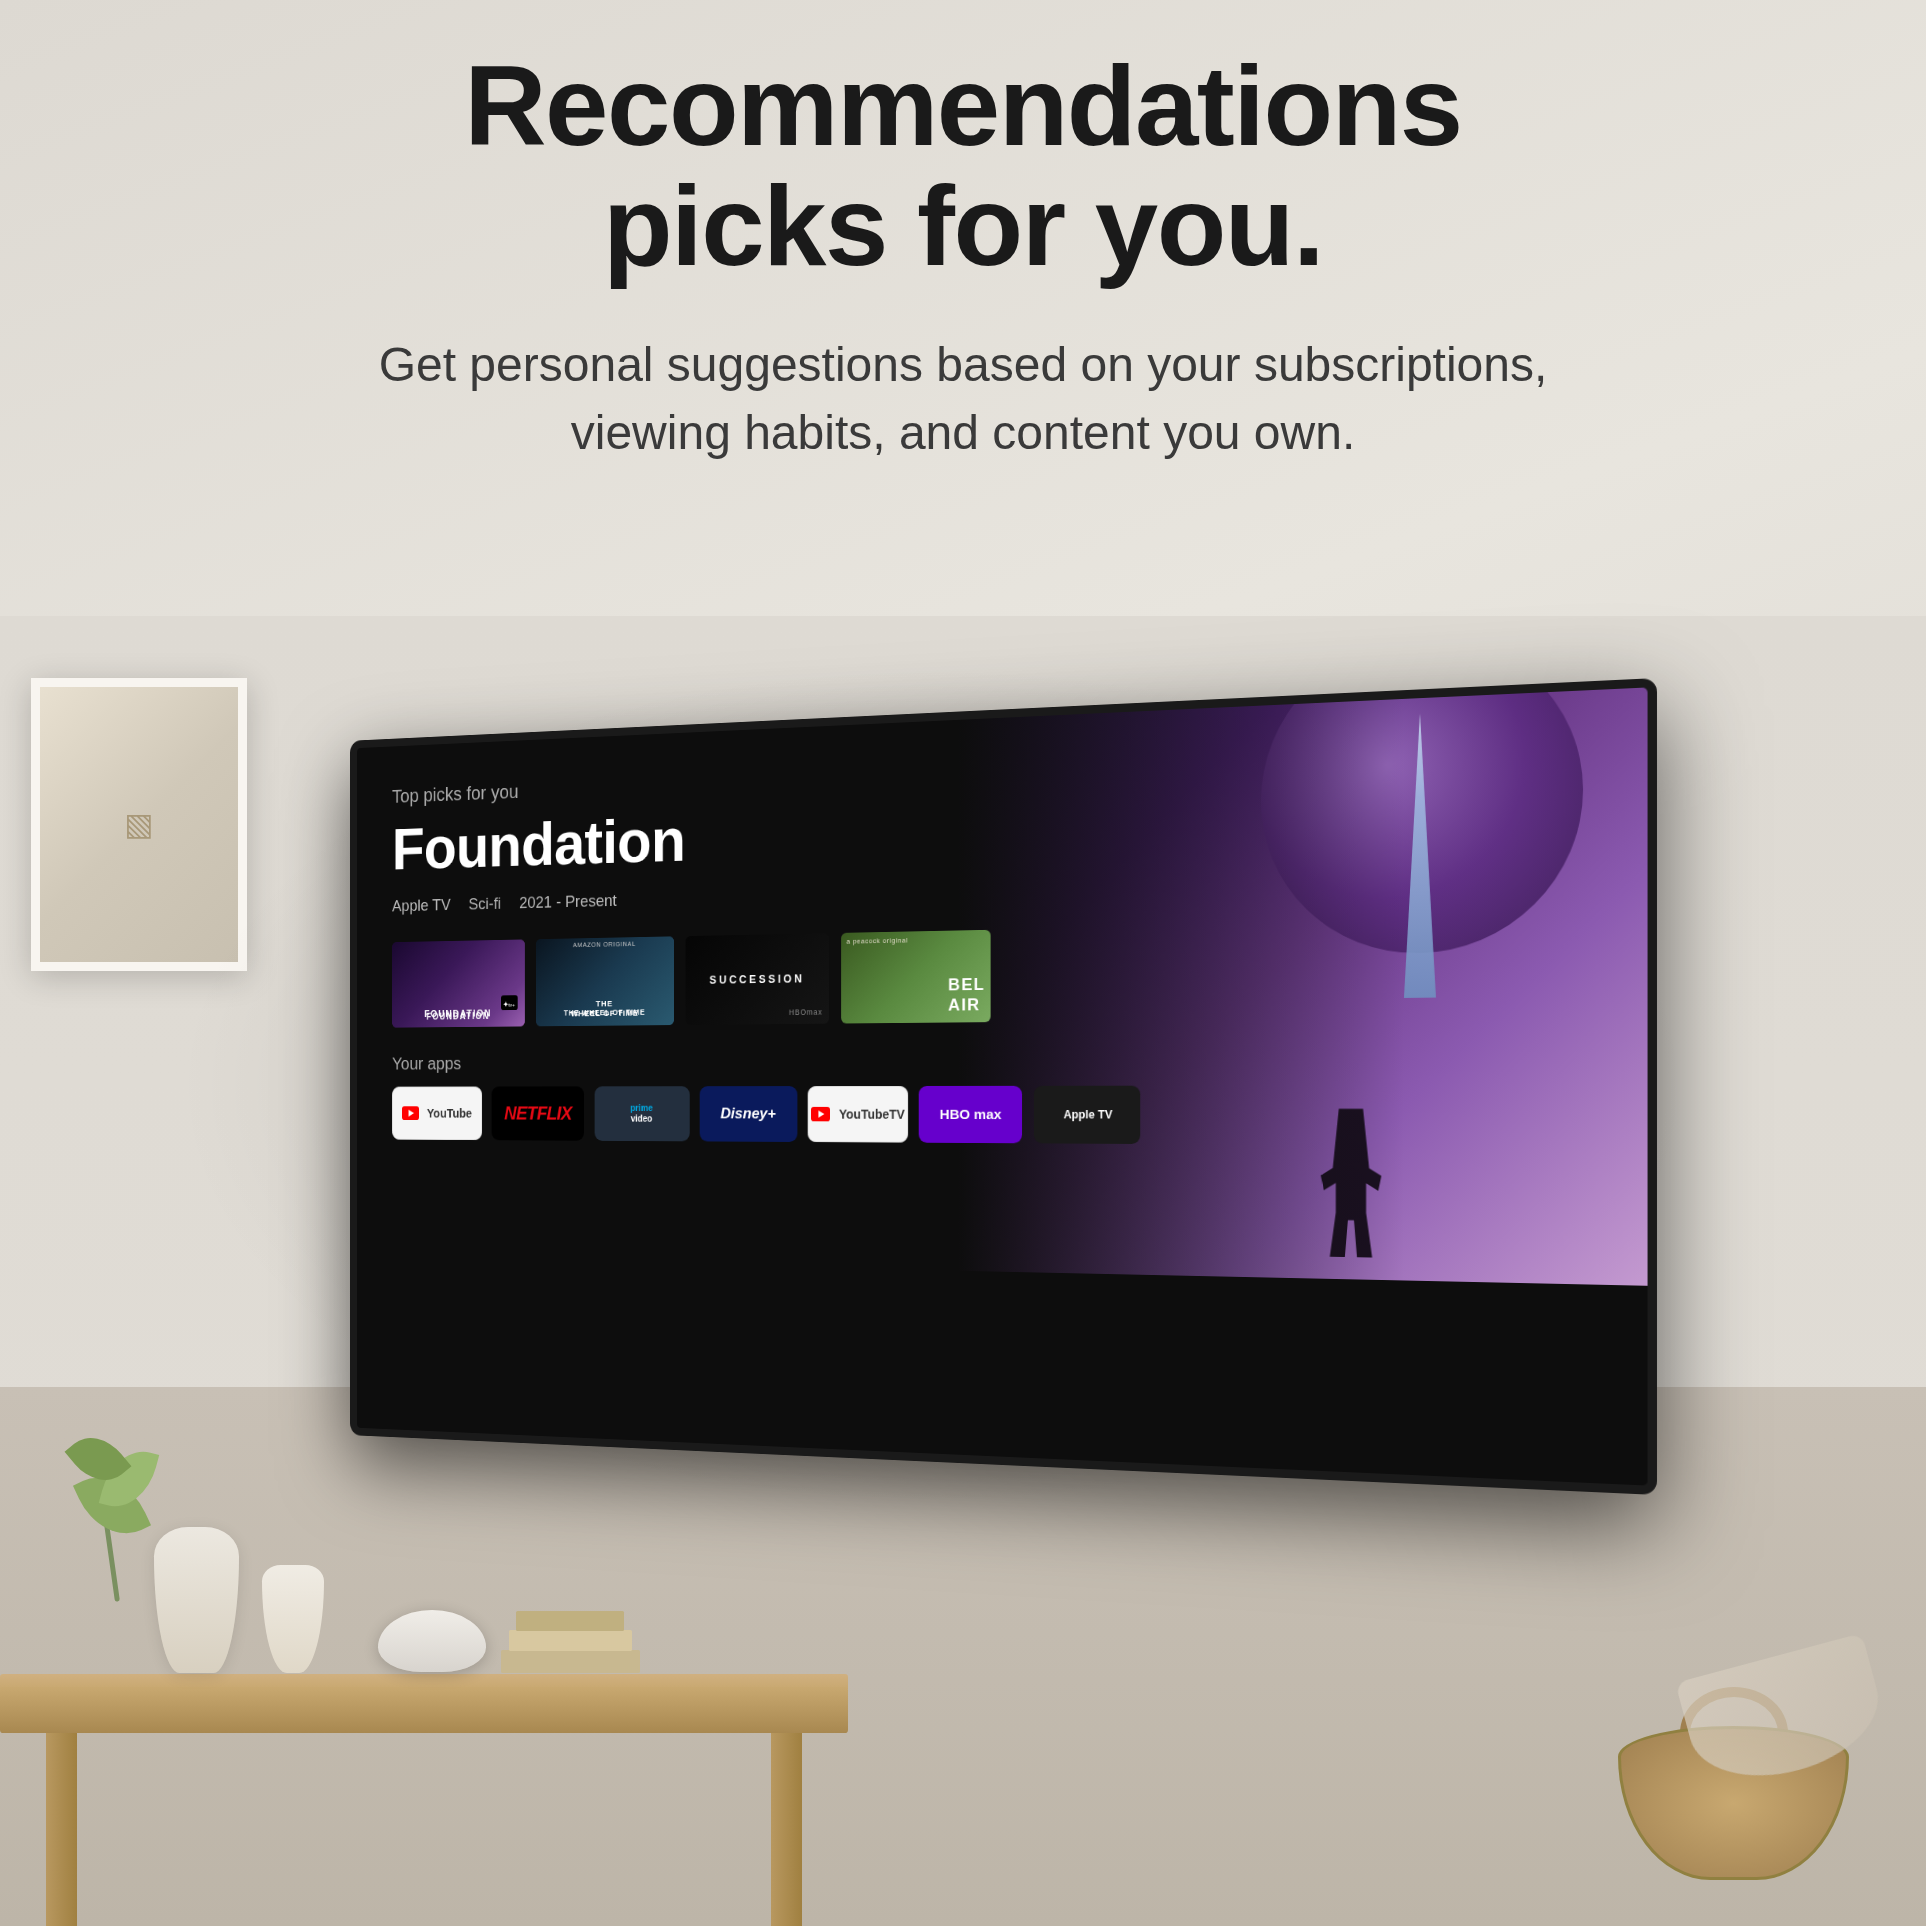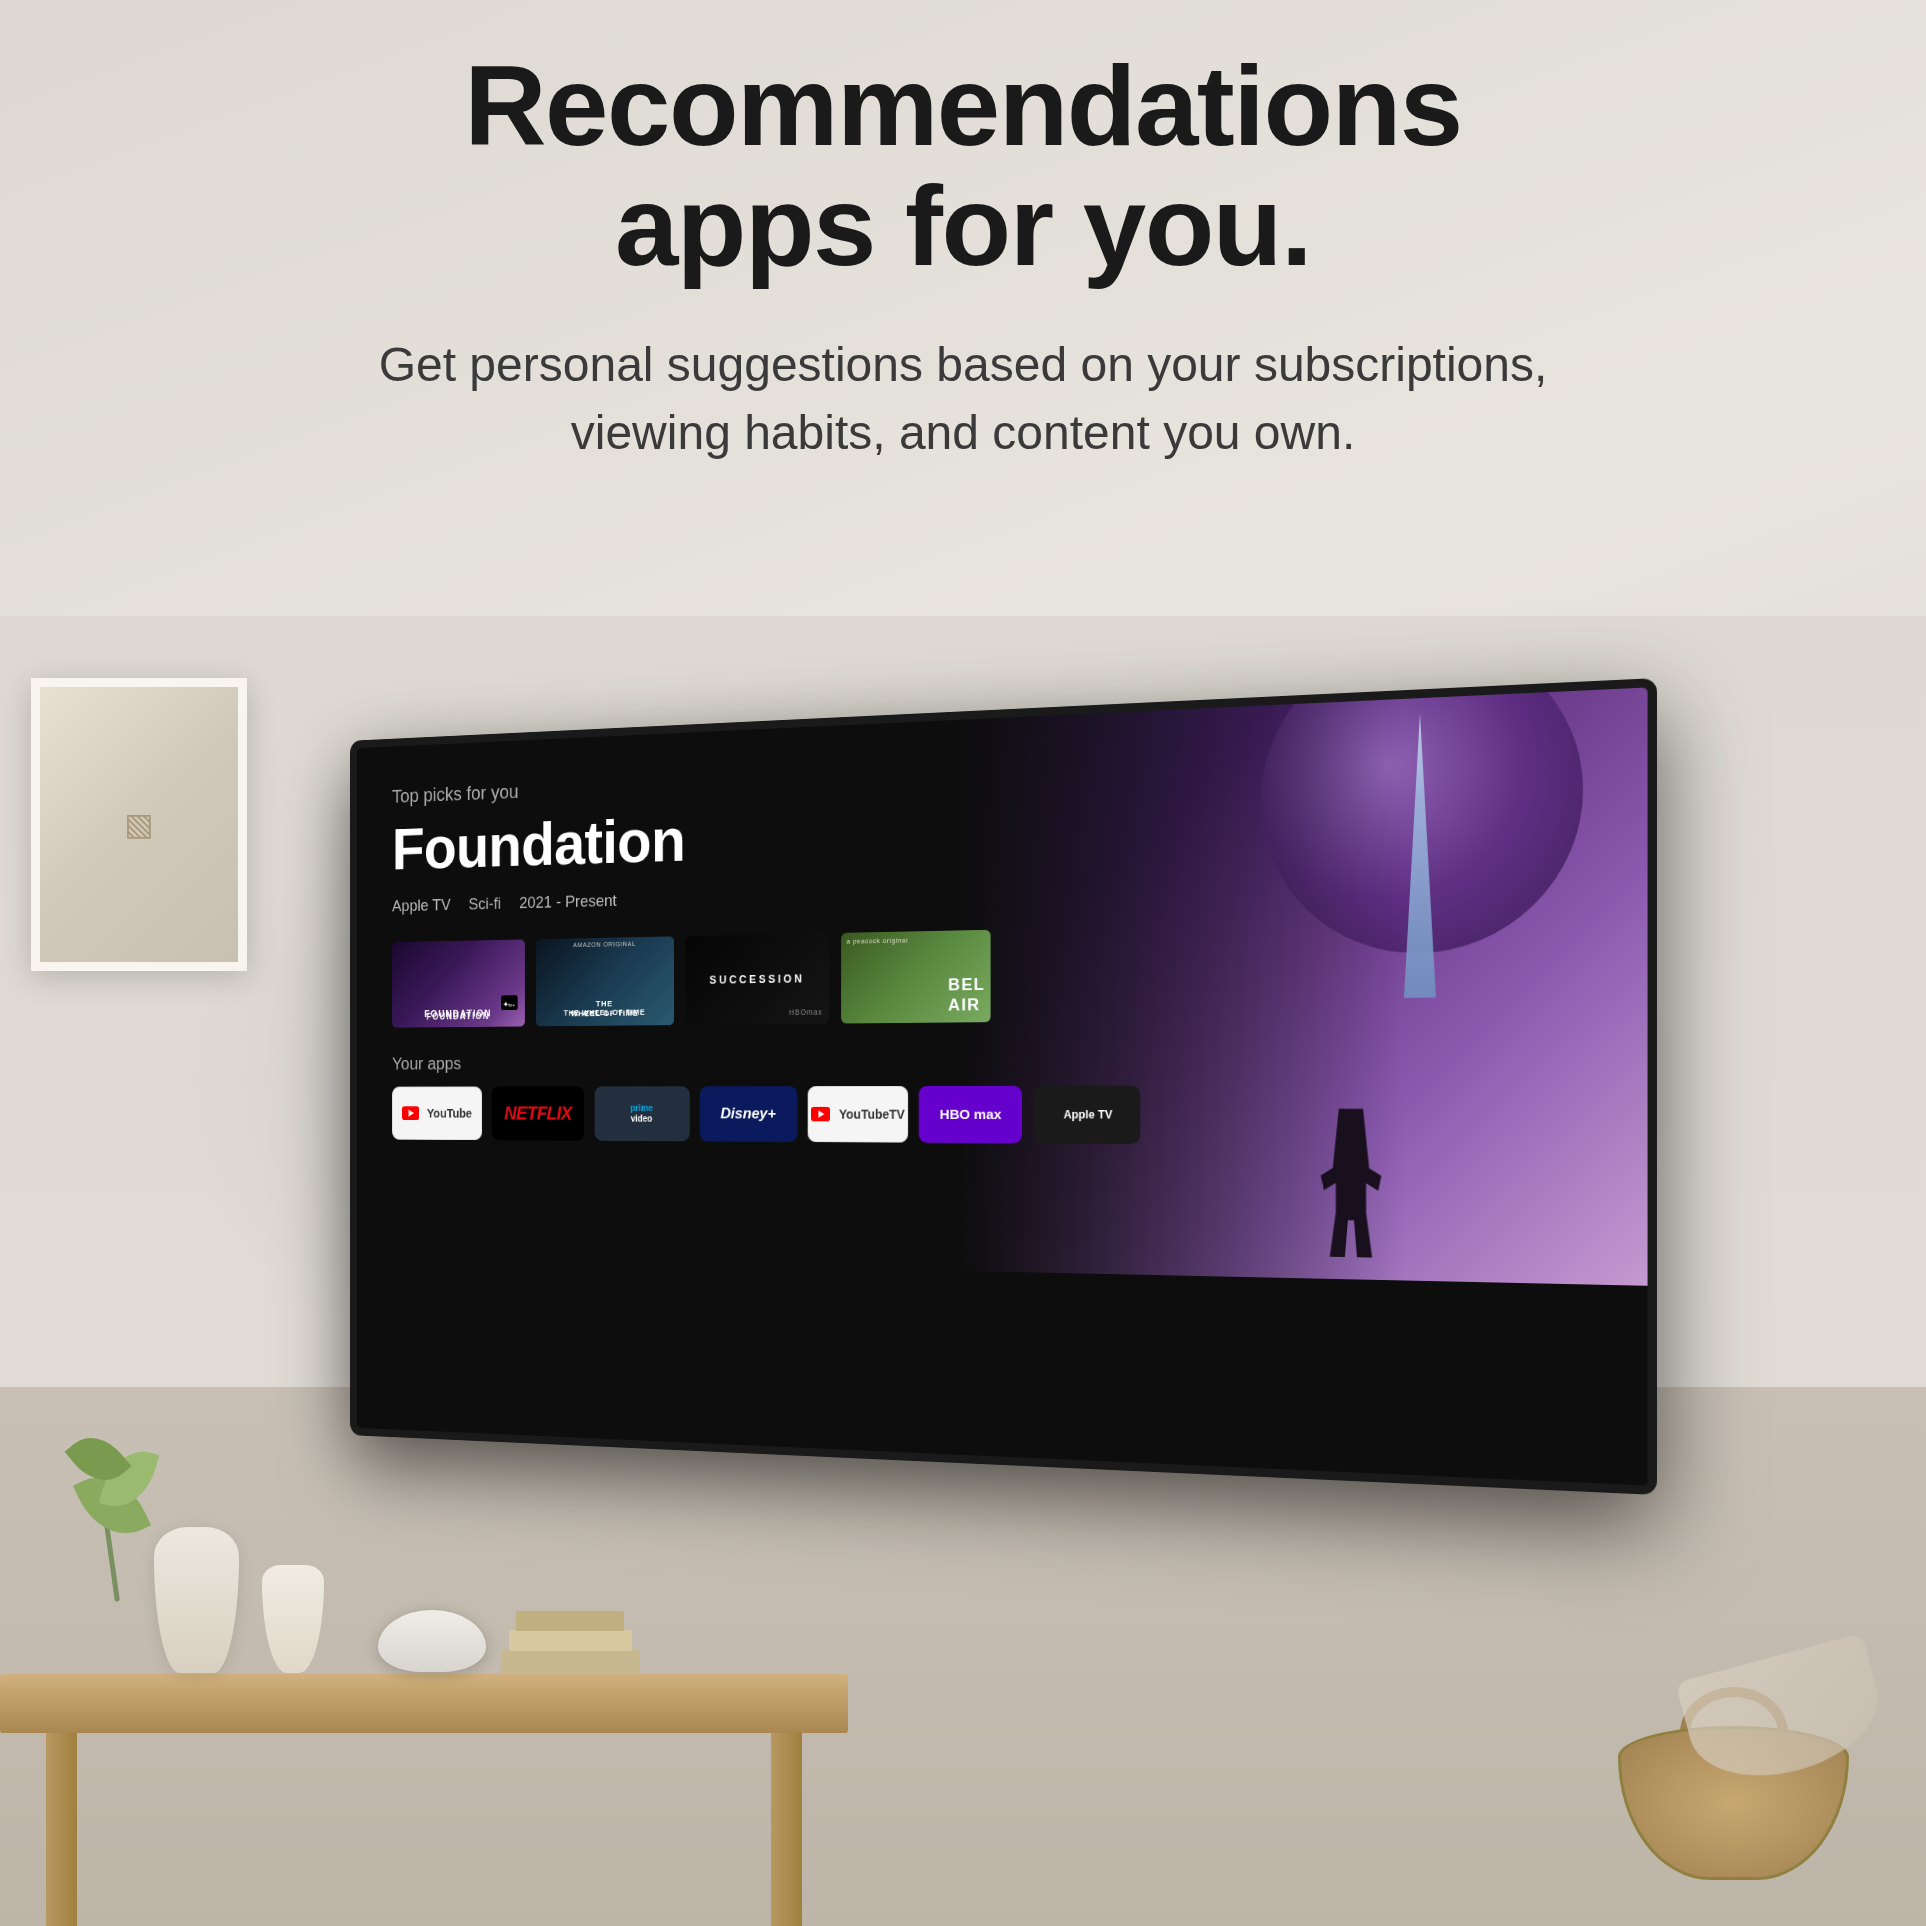--- a/index.html
+++ b/index.html
@@ -567,21 +567,21 @@
     }
   </style>
 </head>
 <body>
 
 <div class="bg"></div>
 
 <div class="top-section">
   <h1 class="main-heading">
     <span>Recommendations</span><br>
-    <span>apps for you.</span>
+    <span>picks for you.</span>
   </h1>
   <p class="sub-heading">
     Get personal suggestions based on your subscriptions,<br>
     viewing habits, and content you own.
   </p>
 </div>
 
 <div class="room-scene">
   <div class="wall"></div>
   <div class="floor"></div>

